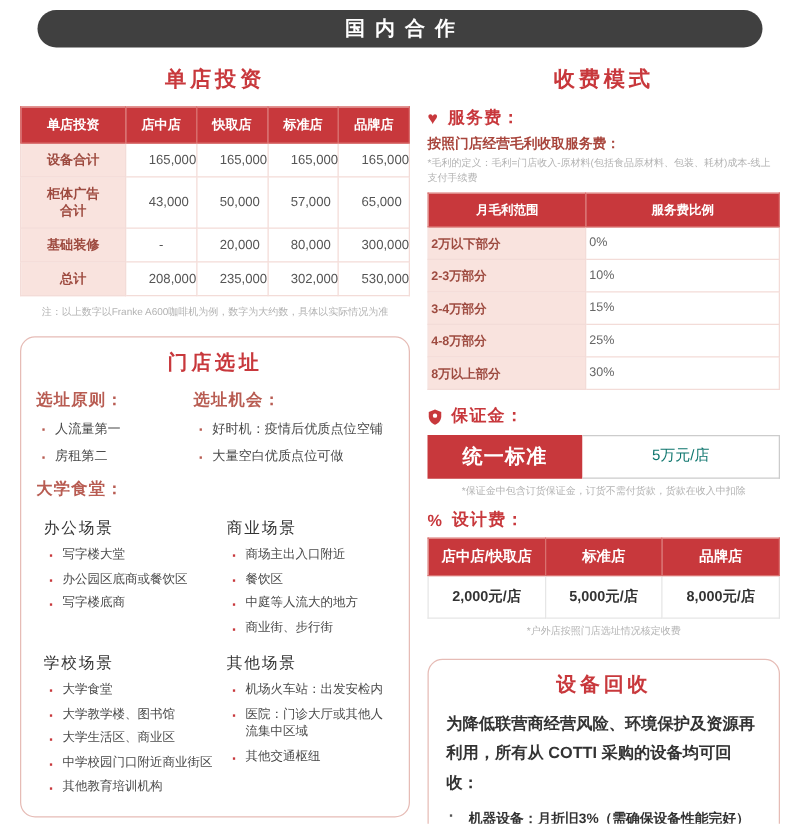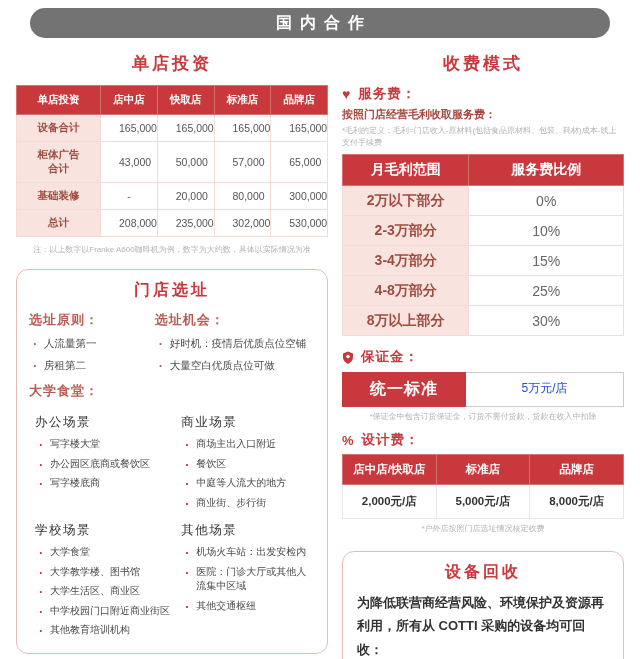--- a/index.html
+++ b/index.html
@@ -3,21 +3,21 @@
 <meta charset="utf-8">
 <style>
   * { box-sizing: border-box; }
   html,body { margin:0; padding:0; }
   body {
     width:640px; height:659px; background:#ffffff; overflow:hidden;
     font-family:"Liberation Sans","DejaVu Sans",sans-serif;
   }
   
   .banner {
-    margin:8px 30px 0; height:30px; background:#737373; border-radius:16px;
+    margin:8px 30px 0; height:30px; background:#404040; border-radius:16px;
     display:flex; align-items:center; justify-content:center;
   }
   .banner span { color:#fff; font-size:16px; font-weight:bold; letter-spacing:8px; text-indent:8px; }
 
   .cols { display:flex; padding:0 16px; gap:14px; }
   .col-left { width:312px; flex:0 0 312px; }
   .col-right { flex:1; }
 
   .sec-title {
     color:#c8383c; font-size:17px; font-weight:bold; text-align:center;
@@ -57,29 +57,29 @@
   .scene .blist li::before { color:#c8383c; }
 
   
   .fee-head { display:flex; align-items:center; gap:7px; color:#c8383c; font-size:13.5px; font-weight:bold; margin:8px 0 4px; letter-spacing:1px; }
   .icon-heart { font-size:14px; line-height:1; color:#c8383c; }
   .icon-pct  { font-size:13px; line-height:1; color:#c8383c; font-weight:bold; }
   .fee-sub { color:#a8453c; font-size:11px; font-weight:bold; margin:0 0 3px; }
   .tiny { font-size:8px; color:#b3b3b3; line-height:1.5; }
   .tiny.center { text-align:center; margin:4px 0 8px; }
 
-  .svc-table { width:100%; border-collapse:collapse; font-size:14px; margin:5px 0 12px; table-layout:fixed; }
+  .svc-table { width:100%; border-collapse:collapse; font-size:10px; margin:5px 0 12px; table-layout:fixed; }
   .svc-table th { background:#c8383c; color:#fff; font-weight:bold; padding:6px 2px; border:1px solid #d9716f; text-align:center; }
   .svc-table th:first-child { width:45%; }
-  .svc-table td { border:1px solid #f3dcd8; text-align:center; padding:5.5px 2px; color:#666; background:#fff; }
+  .svc-table td { border:1px solid #f3dcd8; text-align:left; padding:5.5px 2px; color:#666; background:#fff; }
   .svc-table td.lbl { background:#f9e3de; color:#9e4b40; font-weight:bold; }
 
   .deposit-bar { display:flex; margin:6px 0 2px; }
   .deposit-bar .db-l { flex:0 0 44%; background:#c8383c; color:#fff; font-weight:bold; text-align:center; padding:7px 0; font-size:16px; letter-spacing:1px; }
-  .deposit-bar .db-r { flex:1; border:1px solid #cccccc; border-left:none; text-align:center; padding:7px 0; font-size:12px; color:#1d4ed8; background:#fff; }
+  .deposit-bar .db-r { flex:1; border:1px solid #cccccc; border-left:none; text-align:center; padding:7px 0; font-size:12px; color:#0f766e; background:#fff; }
 
   .design-table { width:100%; border-collapse:collapse; font-size:11.5px; margin:5px 0 2px; table-layout:fixed; }
   .design-table th { background:#c8383c; color:#fff; font-weight:bold; padding:7px 2px; border:1px solid #d9716f; text-align:center; }
   .design-table td { border:1px solid #e6e6e6; text-align:center; padding:9px 2px; color:#333; font-weight:600; background:#fff; }
 
   .recycle-box { margin-top:16px; padding-bottom:8px; }
   .rec-para { font-size:13px; font-weight:bold; color:#333; line-height:1.8; margin:6px 2px 10px; }
   .rec-list { list-style:none; margin:0; padding:0; }
   .rec-list li { font-size:11px; color:#333; font-weight:600; padding-left:20px; position:relative; }
   .rec-list li::before { content:"·"; position:absolute; left:4px; top:-2px; color:#555; font-weight:bold; font-size:13px; }

